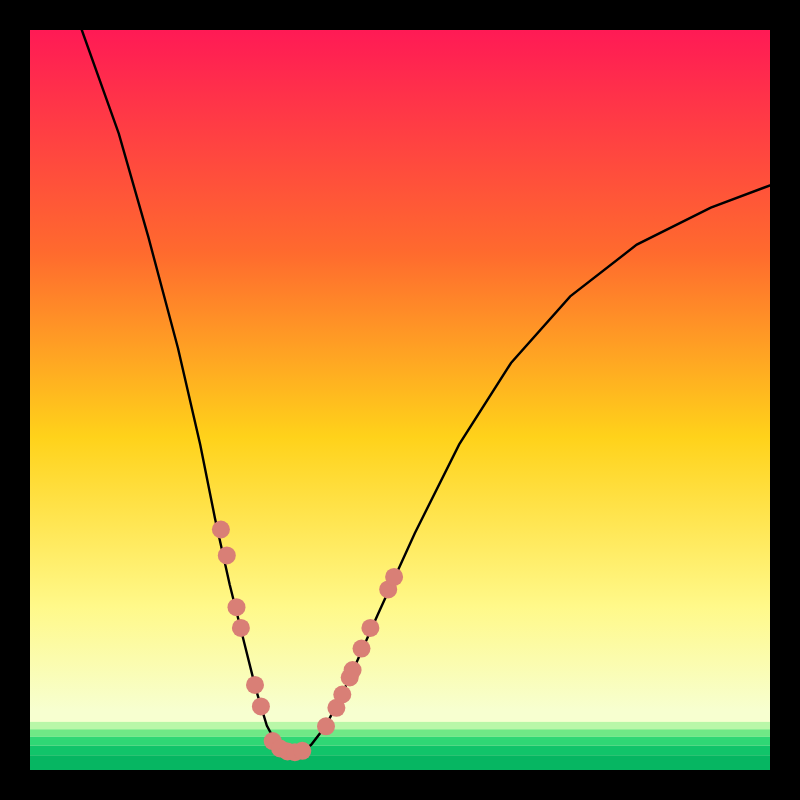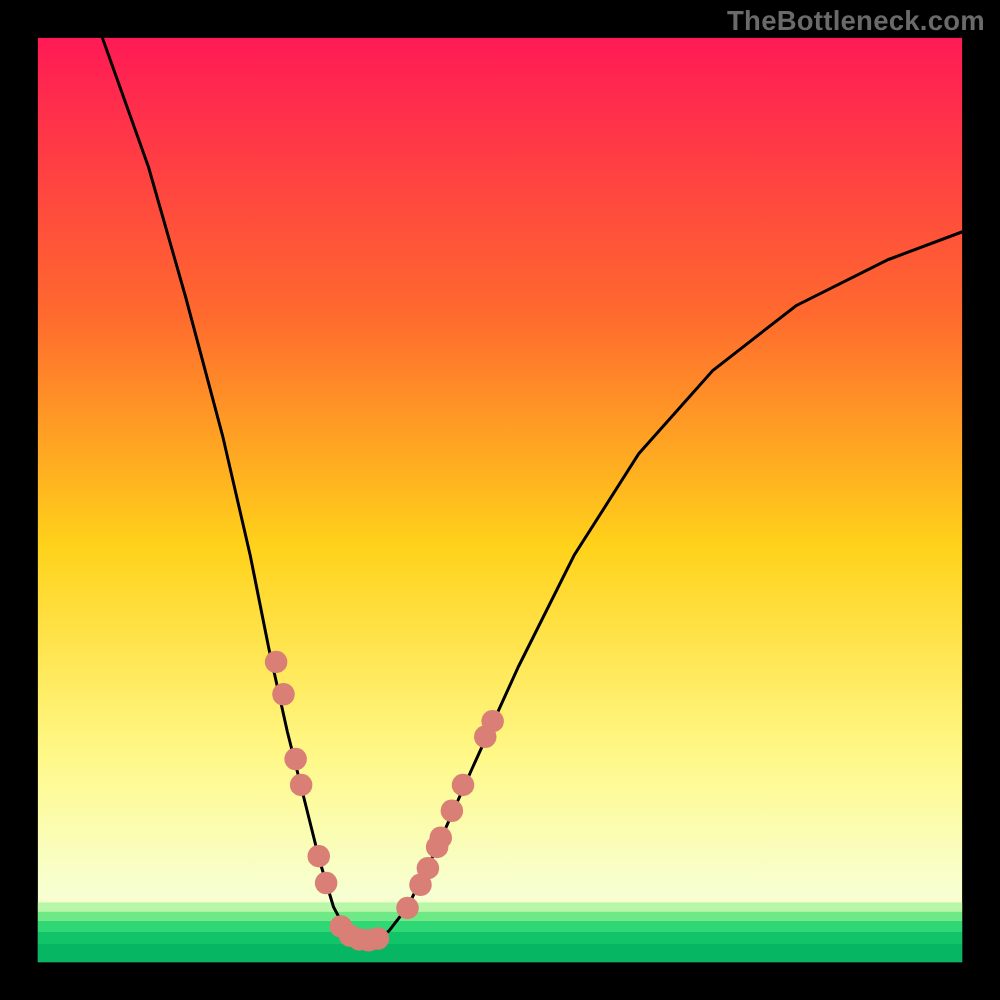--- a/index.html
+++ b/index.html
@@ -32,21 +32,20 @@
     position: absolute;
     inset: 0;
     width: 100%;
     height: 100%;
   }
 </style>
 </head>
 <body>
 
 <div class="frame">
-  <div class="watermark">TheBottleneck.com</div>
   <div class="plot">
     <svg class="curve" viewBox="0 0 740 740" preserveAspectRatio="none">
       <defs>
         <linearGradient id="bg" x1="0" y1="0" x2="0" y2="1">
           <stop id="g0" offset="0%" stop-color="#ff1a55"></stop>
           <stop id="g1" offset="30%" stop-color="#ff6a2e"></stop>
           <stop id="g2" offset="55%" stop-color="#ffd21a"></stop>
           <stop id="g3" offset="78%" stop-color="#fff98a"></stop>
           <stop id="g4" offset="92%" stop-color="#f7ffd0"></stop>
         </linearGradient>

